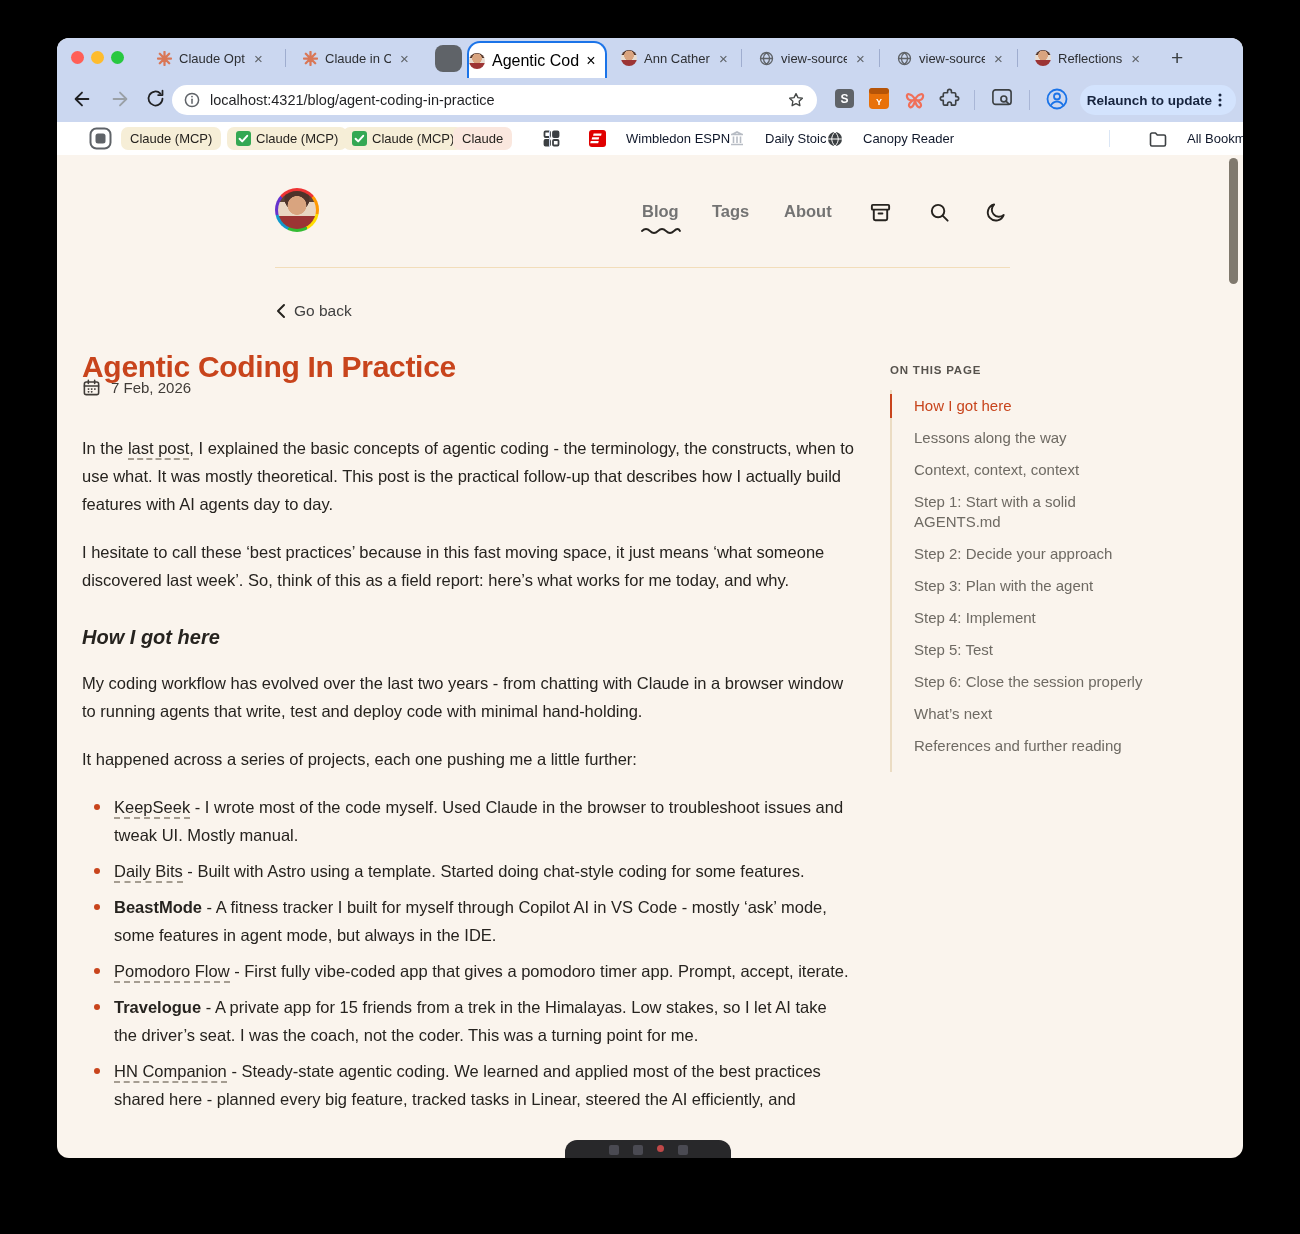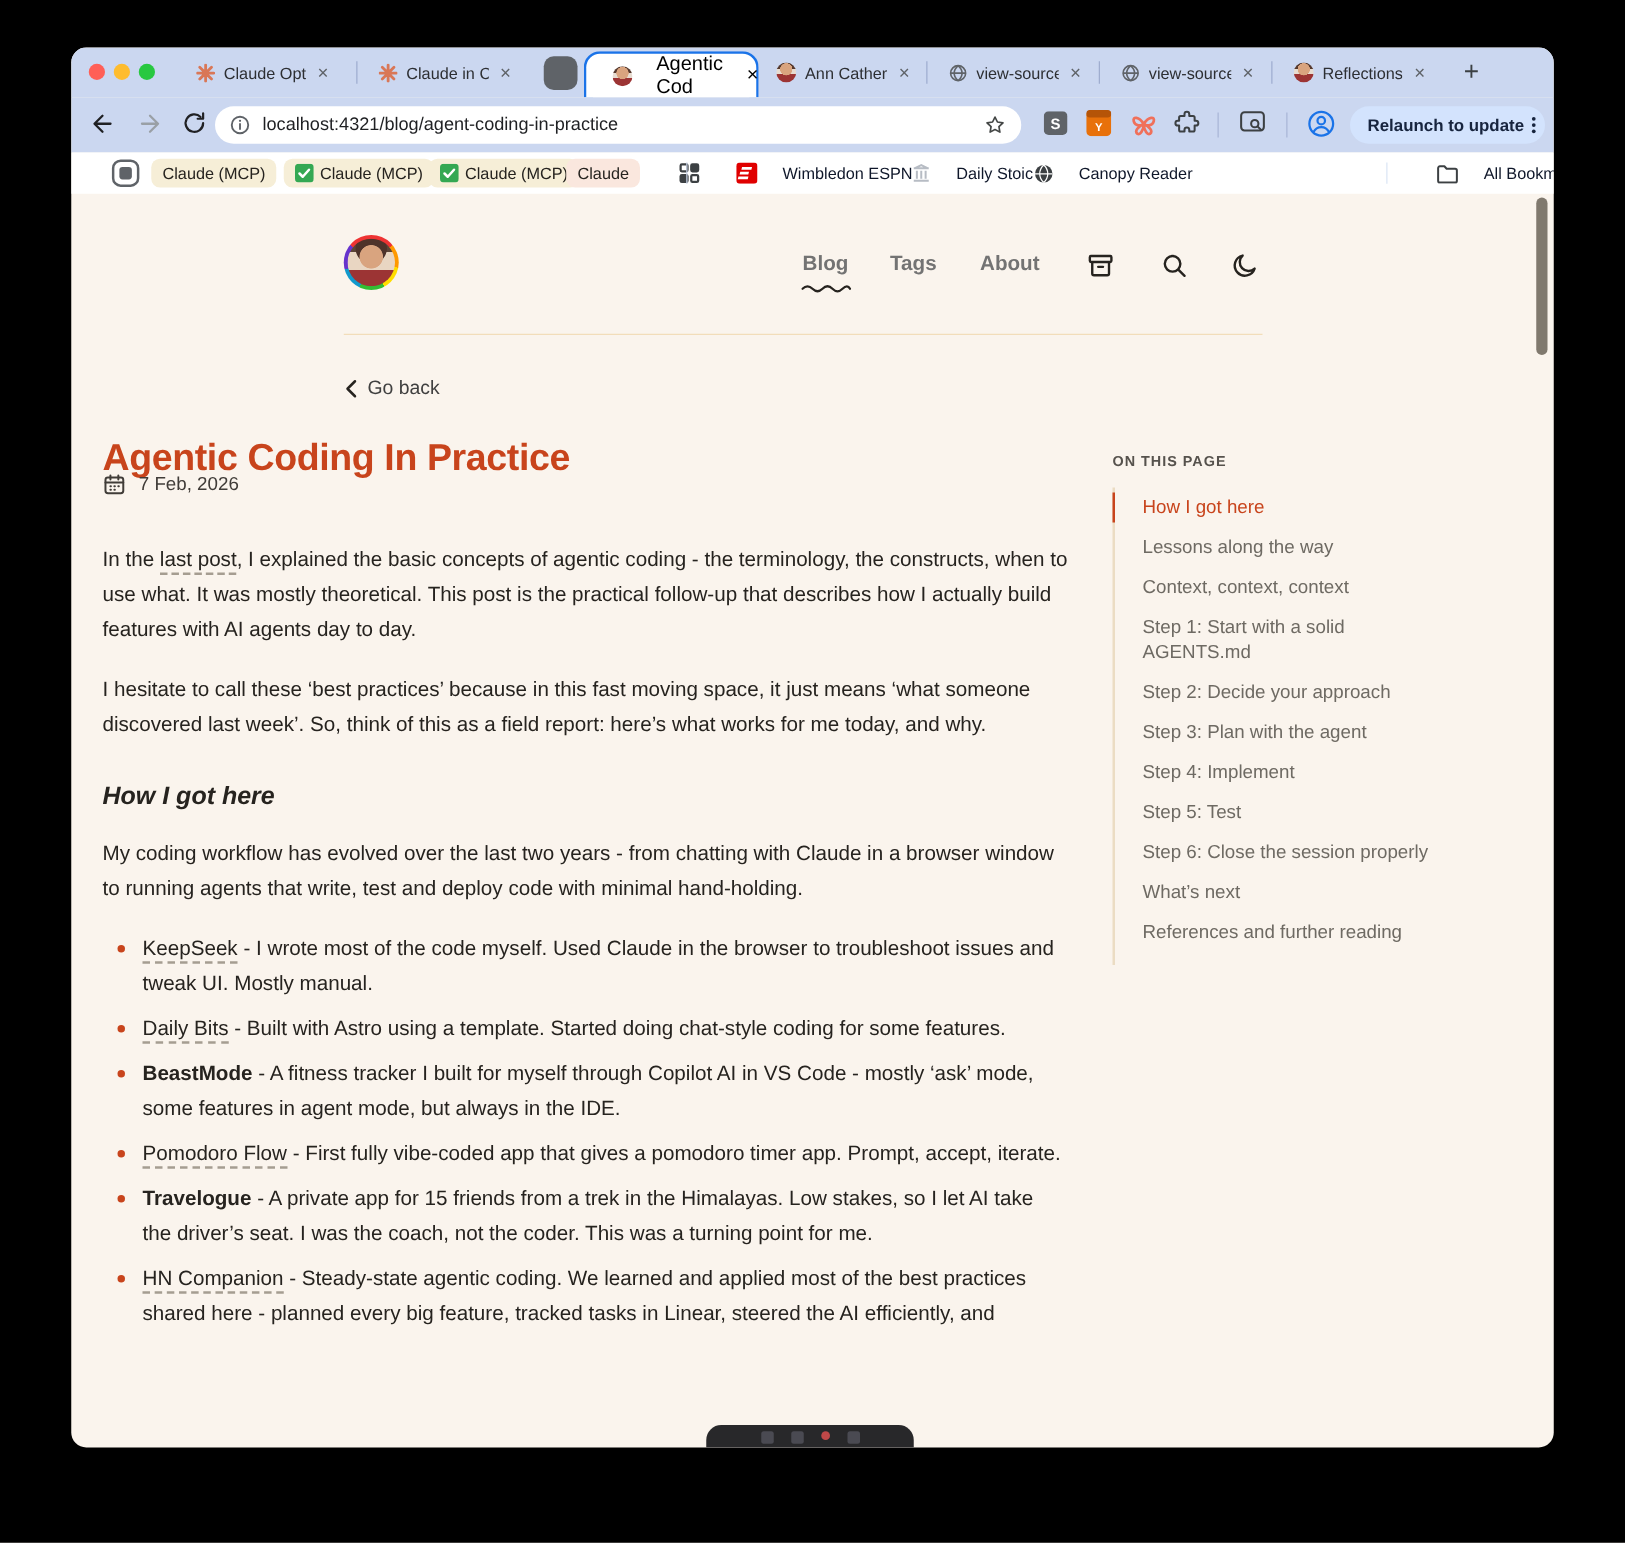--- a/index.html
+++ b/index.html
@@ -7,32 +7,32 @@
   .window{position:absolute;left:57px;top:38px;width:1186px;height:1120px;border-radius:12px;
     overflow:hidden;background:#FAF4ED;box-shadow:0 20px 60px rgba(0,0,0,.6);}
   
   .tabstrip{position:absolute;left:0;top:0;width:100%;height:40px;background:#CBD7F0;}
   .light{position:absolute;top:13px;width:13px;height:13px;border-radius:50%;}
   .tab{position:absolute;top:0;height:40px;display:flex;align-items:center;gap:7px;padding:0 8px;}
   .tab .lbl{font-size:13px;color:#2d2f33;white-space:nowrap;overflow:hidden;max-width:66px;}
   .tab .x{color:#5f6368;font-size:15px;line-height:1;margin-left:2px;}
   .tabdiv{position:absolute;top:11px;width:1px;height:18px;background:#9fadcf;}
   .activetab{position:absolute;top:3px;height:37px;background:#fff;border:2px solid #1A73E8;
-    border-bottom:none;border-radius:13px 13px 0 0;display:flex;align-items:center;gap:19px;padding:0 21px;box-sizing:border-box;}
+    border-bottom:none;border-radius:13px 13px 0 0;display:flex;align-items:center;gap:7px;padding:0 0;box-sizing:border-box;}
   .groupchip{position:absolute;top:7px;width:27px;height:27px;border-radius:8px;background:#5f6368;}
   .fav{width:16px;height:16px;border-radius:50%;flex:0 0 16px;
     background:radial-gradient(circle at 50% 34%,#d9a47f 0 36%,rgba(0,0,0,0) 38%),
                linear-gradient(180deg,#56392d 0 32%,#e7dcd1 32% 60%,#9c3434 60%);}
   .toolbar{position:absolute;left:0;top:40px;width:100%;height:44px;background:#CBD7F0;}
   .omnibox{position:absolute;left:115px;top:7px;width:645px;height:30px;border-radius:15px;background:#fff;
     display:flex;align-items:center;padding:12px 12px;box-sizing:border-box;gap:10px;}
   .url{font-size:14.5px;color:#1f2023;flex:1;white-space:nowrap;overflow:hidden;}
   .navbtn{position:absolute;top:10px;color:#3c4043;}
   .relaunch{position:absolute;left:1023px;top:7px;width:156px;height:30px;border-radius:15px;background:#D3E3FD;
-    display:flex;align-items:center;justify-content:flex-start;padding:0 8px 0 14px;box-sizing:border-box;}
+    display:flex;align-items:center;justify-content:flex-end;padding:0 8px 0 14px;box-sizing:border-box;}
   .relaunch span{font-size:13.5px;color:#17243e;font-weight:600;white-space:nowrap;}
   .bookbar{position:absolute;left:0;top:84px;width:100%;height:33px;background:#fff;}
   .bm{position:absolute;top:5px;height:23px;display:flex;align-items:center;gap:20px;font-size:13px;color:#0f172a;white-space:nowrap;padding-left:24px;}
   .chip{border-radius:7px;padding:0 9px;height:23px;display:flex;align-items:center;gap:5px;font-size:13px;color:#26231f;}
   .beige{background:#F6EED7;} .pink{background:#FAE7DE;}
   .bardiv{position:absolute;top:8px;width:1px;height:17px;background:#c9d3e8;}
   
   .avatar{position:absolute;left:218px;top:150px;width:44px;height:44px;border-radius:50%;
     background:conic-gradient(#e33 0 14%,#f90 14% 28%,#fd0 28% 42%,#3b3 42% 57%,#19c 57% 71%,#63c 71% 86%,#e33 86%);
     display:flex;align-items:center;justify-content:center;}
@@ -376,20 +376,21 @@
         </svg>
       </span>
     <span>7 Feb, 2026</span>
   </div>
 
   <div class="article">
     <p><span>In the </span><a class="dlink">last post</a><span>, I explained the basic concepts of agentic coding - the terminology, the constructs, when to use what. It was mostly theoretical. This post is the practical follow-up that describes how I actually build features with AI agents day to day.</span></p>
     <p class="gap2">I hesitate to call these ‘best practices’ because in this fast moving space, it just means ‘what someone discovered last week’. So, think of this as a field report: here’s what works for me today, and why.</p>
     <h2>How I got here</h2>
     <p>My coding workflow has evolved over the last two years - from chatting with Claude in a browser window to running agents that write, test and deploy code with minimal hand-holding.</p>
+    <p>It happened across a series of projects, each one pushing me a little further:</p>
     <ul>
       <li><a class="dlink">KeepSeek</a><span> - I wrote most of the code myself. Used Claude in the browser to troubleshoot issues and tweak UI. Mostly manual.</span></li>
       <li><a class="dlink">Daily Bits</a><span> - Built with Astro using a template. Started doing chat-style coding for some features.</span></li>
       <li><span class="term-b">BeastMode</span><span> - A fitness tracker I built for myself through Copilot AI in VS Code - mostly ‘ask’ mode, some features in agent mode, but always in the IDE.</span></li>
       <li><a class="dlink">Pomodoro Flow</a><span> - First fully vibe-coded app that gives a pomodoro timer app. Prompt, accept, iterate.</span></li>
       <li><span class="term-b">Travelogue</span><span> - A private app for 15 friends from a trek in the Himalayas. Low stakes, so I let AI take the driver’s seat. I was the coach, not the coder. This was a turning point for me.</span></li>
       <li><a class="dlink">HN Companion</a><span> - Steady-state agentic coding. We learned and applied most of the best practices shared here - planned every big feature, tracked tasks in Linear, steered the AI efficiently, and</span></li>
     </ul>
   </div>
 

